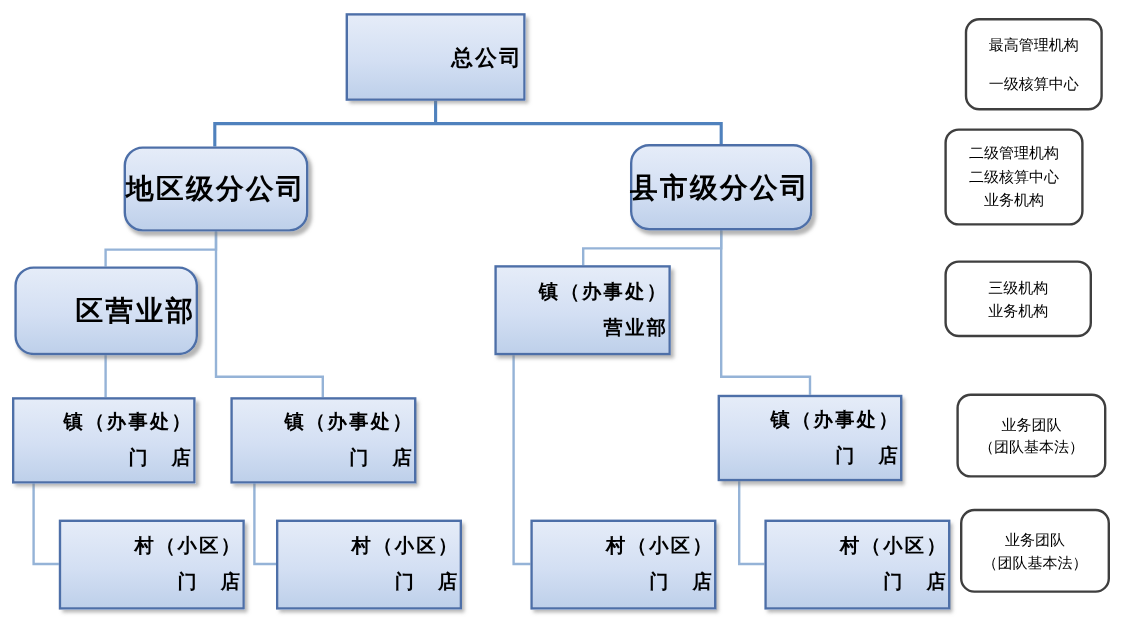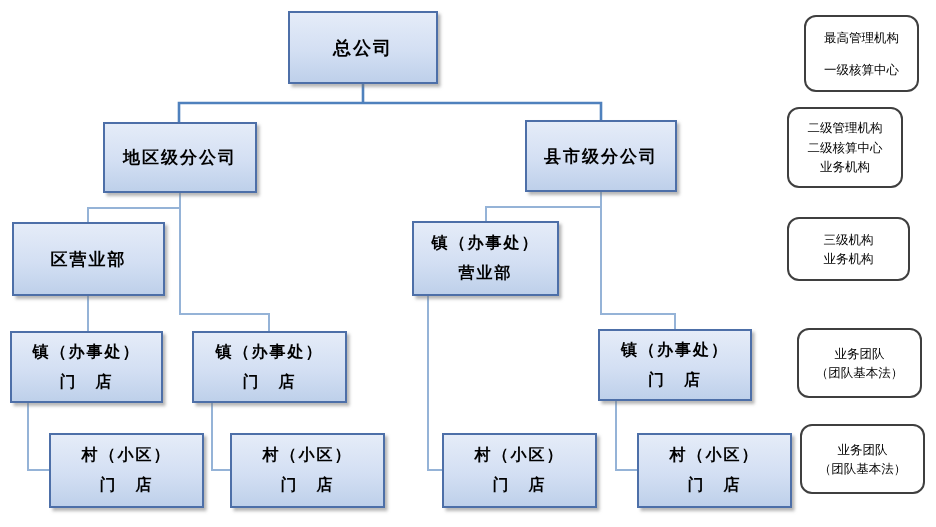--- a/index.html
+++ b/index.html
@@ -9,30 +9,30 @@
     background:#fff;
     font-family:"DejaVu Sans","Liberation Sans",sans-serif;
     overflow:hidden;
   }
   .connectors{position:absolute;left:0;top:0;width:936px;height:527px;}
   .conn-primary{fill:none;stroke:var(--conn-primary);stroke-width:2.6px;}
   .conn-secondary{fill:none;stroke:var(--conn-secondary);stroke-width:2px;}
 
   .node{
     position:absolute;
-    display:flex;flex-direction:column;align-items:center;justify-content:center;
+    display:flex;flex-direction:column;align-items:flex-end;justify-content:center;
     gap:9px;
     background:linear-gradient(to bottom,var(--node-fill-top) 0%,var(--node-fill-mid) 55%,var(--node-fill-bottom) 100%);
     border:2px solid var(--node-border);
     box-shadow:2.5px 3px 3px rgba(120,120,120,0.55);
     box-sizing:border-box;
     color:#000;font-weight:bold;text-align:center;font-family:Liberation Mono, monospace;
   }
   .node .line{letter-spacing:2px;white-space:nowrap;}
-  .fs18{font-size:18px;} .fs17{font-size:17px;} .fs16{font-size:16px;}
+  .fs18{font-size:18px;} .fs17{font-size:23px;border-radius:16px;} .fs16{font-size:16px;}
 
   .note{
     position:absolute;
     display:flex;flex-direction:column;align-items:center;
     background:#fff;
     border:2px solid var(--note-border);
     border-radius:12px;
     box-sizing:border-box;
     color:#000;font-size:12.5px;font-weight:normal;text-align:center;
   }

